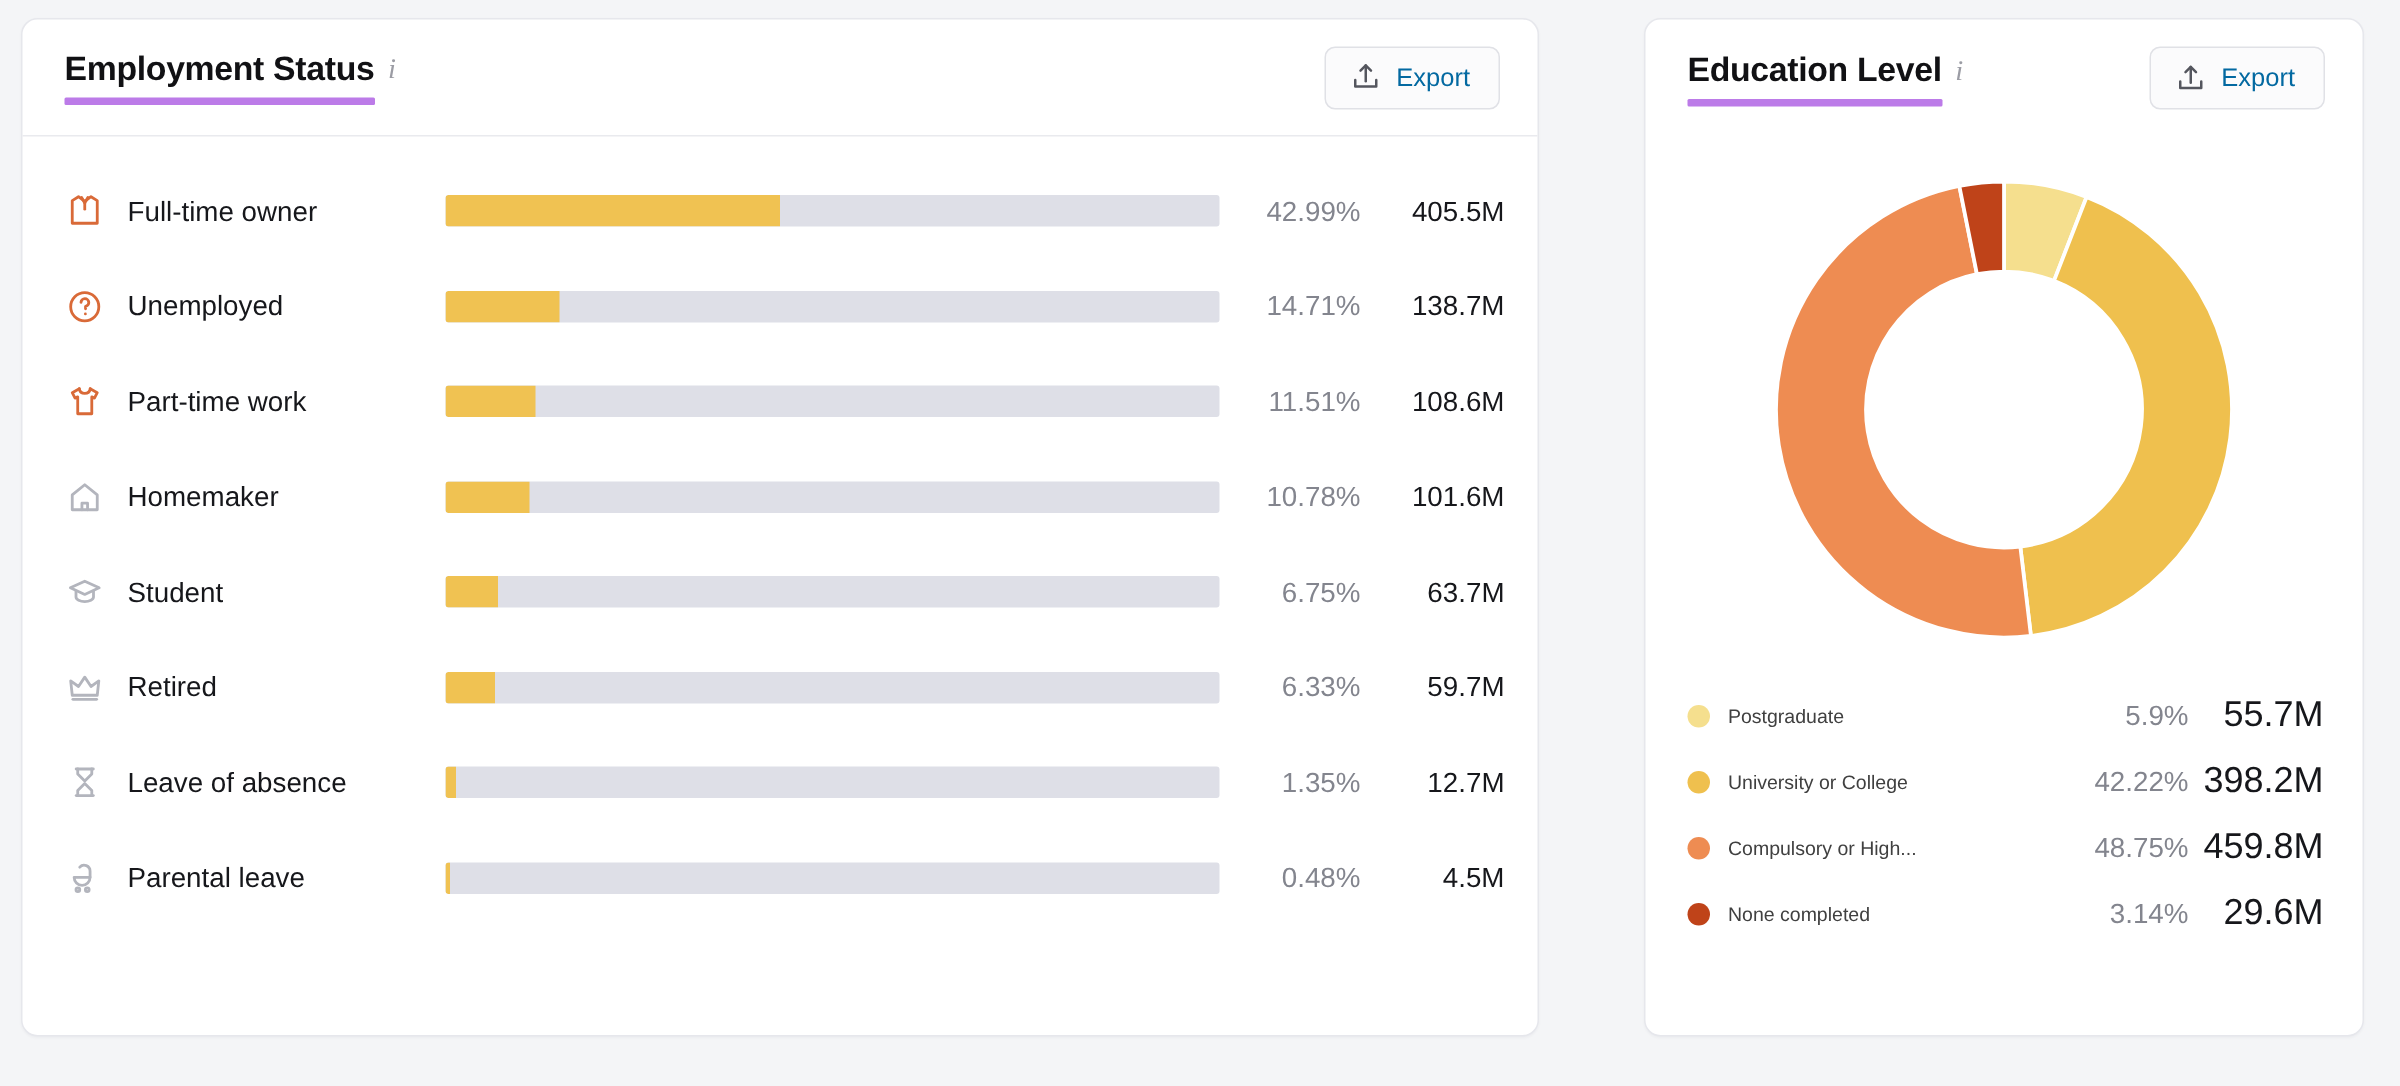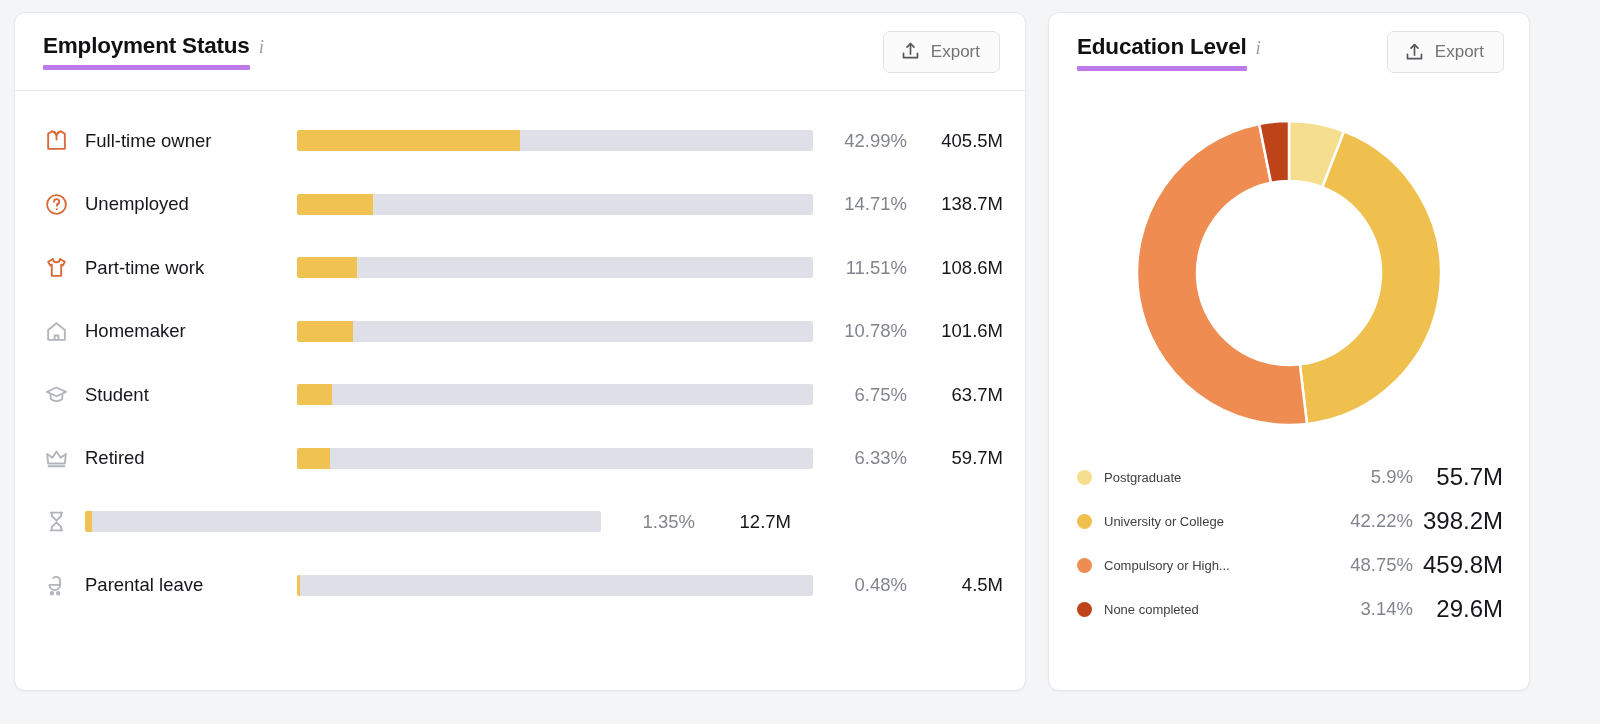--- a/index.html
+++ b/index.html
@@ -18,21 +18,21 @@
   }
 
   
   .panel {
     background: #ffffff;
     border: 1px solid #e6e7ec;
     border-radius: 11px;
     box-shadow: 0 1px 2px rgba(30,35,60,.04);
   }
   .panel-left  { width: 1012px; height: 679px; }
-  .panel-right { width: 482px;  height: 679px; }
+  .panel-right { width: 482px;  height: 679px; margin-left: 48px; }
 
   .panel-head {
     height: 78px;
     display: flex;
     align-items: center;
     justify-content: space-between;
     padding: 0 25px 0 28px;
     position: relative;
   }
   .panel-left .panel-head { border-bottom: 1px solid #e9eaee; }
@@ -66,21 +66,21 @@
 
   .export-btn {
     display: flex;
     align-items: center;
     gap: 10px;
     height: 42px;
     padding: 0 19px 0 16px;
     border: 1px solid #e0e1e6;
     border-radius: 7px;
     background: #fbfbfc;
-    color: #737373;
+    color: #0369a1;
     font-size: 17px;
     cursor: pointer;
     white-space: nowrap;
   }
   .export-btn svg { display: block; }
 
   
   .bar-list { padding: 18px 0 0 0; }
   .bar-row {
     display: flex;
@@ -286,20 +286,21 @@
         </div>
         <div class="bar-row">
           <span class="row-icon">
             <svg width="25" height="25" viewBox="0 0 24 24" fill="none" stroke="#b3b5bd" stroke-width="1.8" stroke-linecap="round" stroke-linejoin="round">
               <path d="M6.5 3.5h11"></path>
               <path d="M6.5 20.5h11"></path>
               <path d="M7.5 3.5v3.2L12 11.2l4.5-4.5V3.5"></path>
               <path d="M7.5 20.5v-3.2L12 12.8l4.5 4.5v3.2"></path>
             </svg>
           </span>
+          <span class="row-label">Leave of absence</span>
           <span class="track">
             <span class="fill" style="width:7px;background:#f0c252"></span>
           </span>
           <span class="pct">1.35%</span>
           <span class="abs">12.7M</span>
         </div>
         <div class="bar-row">
           <span class="row-icon">
             <svg width="25" height="25" viewBox="0 0 24 24" fill="none" stroke="#b3b5bd" stroke-width="1.8" stroke-linecap="round" stroke-linejoin="round">
               <path d="M5.2 11.4h10.2a0 0 0 0 1 0 0 5.1 5.1 0 0 1-5.1 5.1h0a5.1 5.1 0 0 1-5.1-5.1z"></path>

